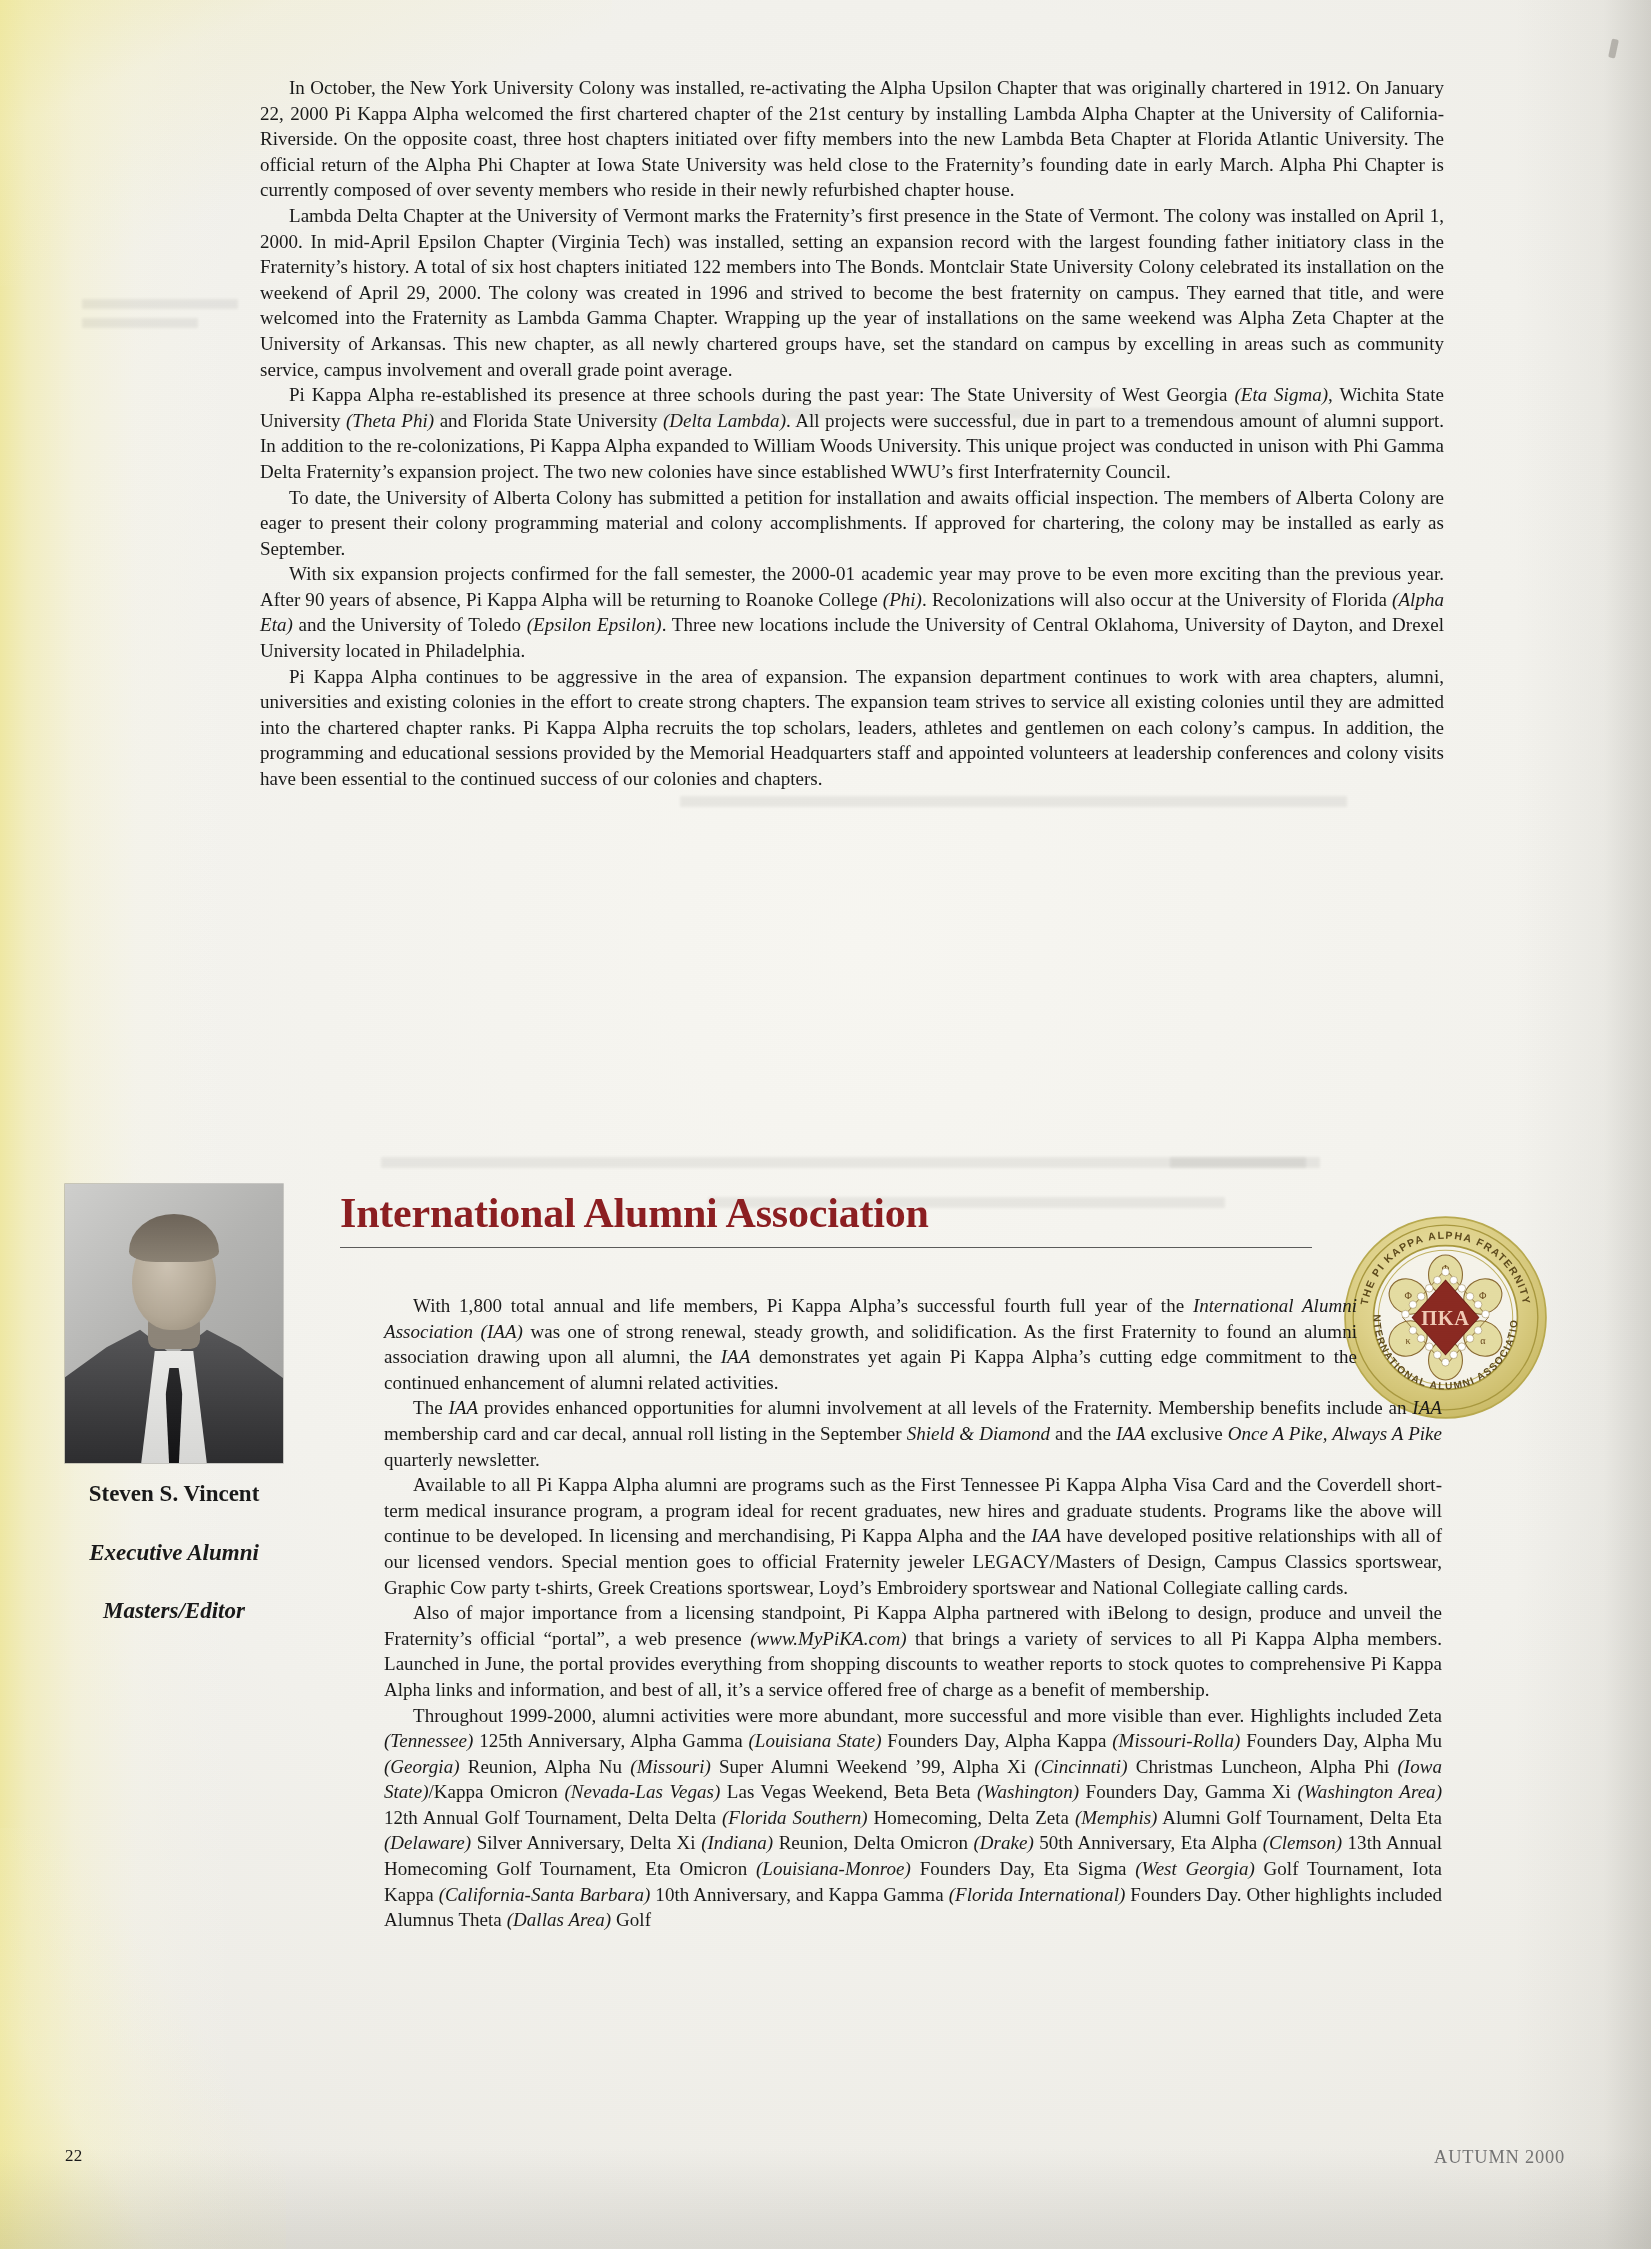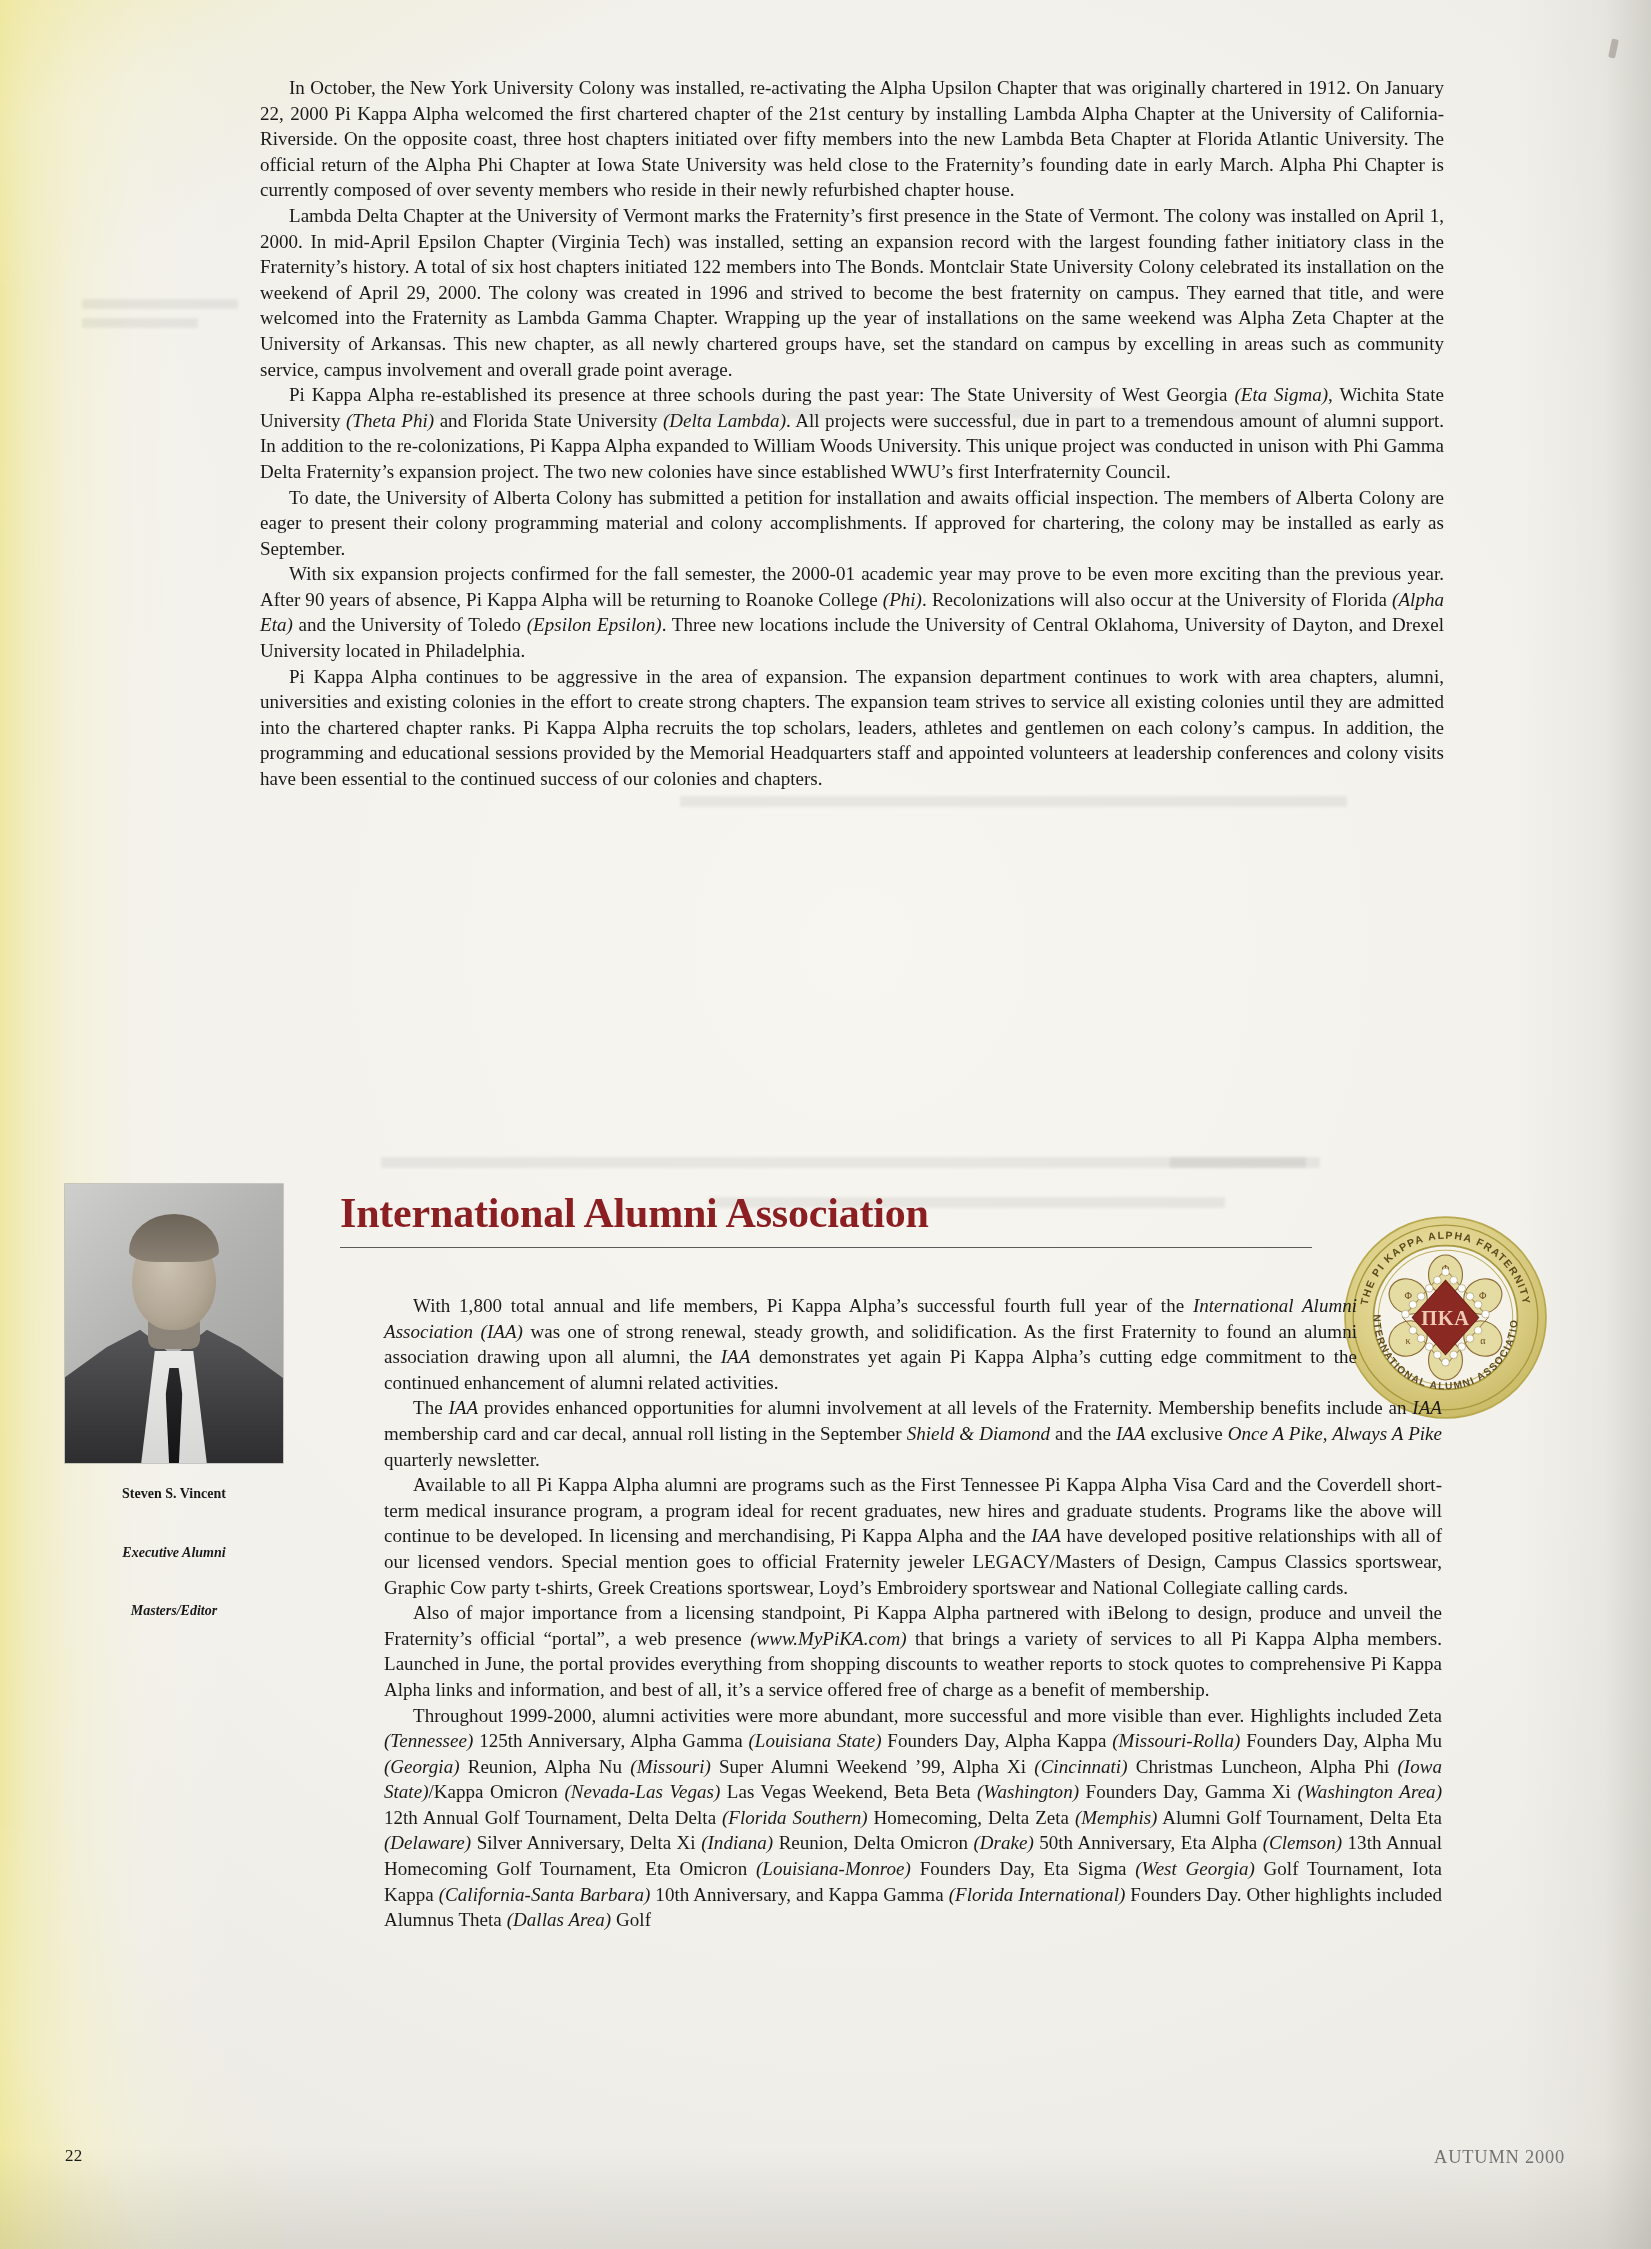--- a/index.html
+++ b/index.html
@@ -213,21 +213,21 @@
     position: absolute;
     left: 50%; bottom: 201px;
     transform: translateX(-50%);
     width: 90px; height: 48px;
     background: linear-gradient(to bottom, #6d6459 0%, #8b8274 100%);
     border-radius: 50% 50% 30% 30% / 78% 78% 22% 22%;
   }
   .caption {
     margin-top: 20.4px;
     text-align: center;
-    font-size: 14px;
+    font-size: 23px;
     line-height: 22.5px;
   }
   .caption .name { font-weight: bold; }
   .caption .role { font-style: italic; font-weight: bold; margin-top: 36px; }
 
   
   .col-iaa {
     position: absolute;
     left: 340px;
     top: 1293px;

